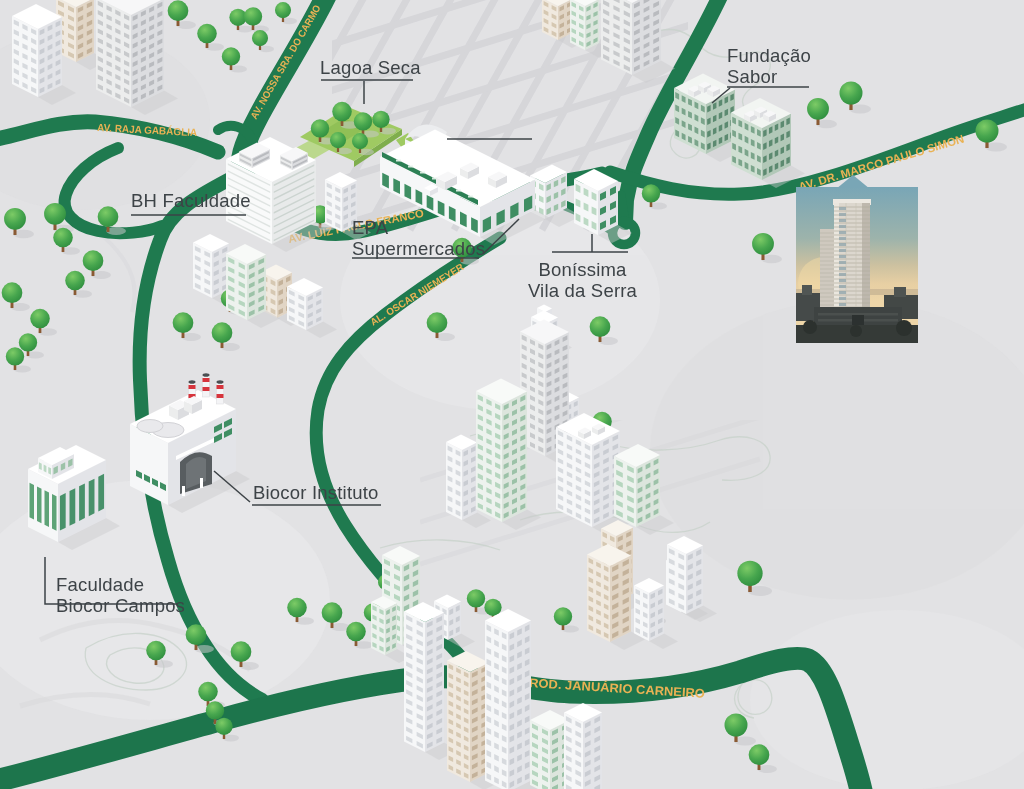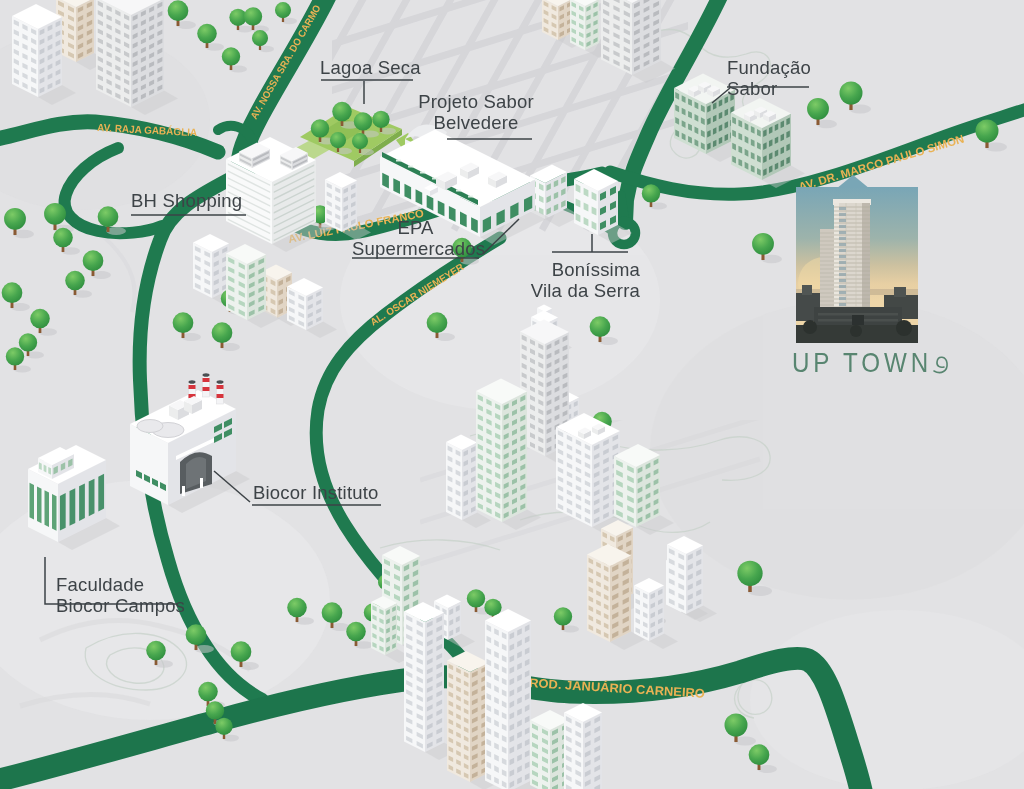--- a/index.html
+++ b/index.html
@@ -2022,36 +2022,32 @@
     <line x1="252" y1="505" x2="381" y2="505"></line>
         <line x1="250" y1="502" x2="214" y2="471"></line>
     <polyline points="45,557 45,604 178,604"></polyline>
     <polygon points="836,189 853,175 870,189" fill="#79a6b6" stroke="none"></polygon>
   </g>
 </svg>
 
 <div class="poi" style="left:320px;top:57px;width:95px;text-align:right">
   <span class="ln">Lagoa Seca</span>
 </div>
-<div class="poi" style="left:416px;top:91px;width:120px;text-align:center">
-  <span class="ln">Projeto Sabor</span>
-  <span class="ln">Belvedere</span>
-</div>
-<div class="poi" style="left:727px;top:57px">
+<div class="poi" style="left:727px;top:45px">
   <span class="ln">Fundação</span>
   <span class="ln">Sabor</span>
 </div>
 <div class="poi" style="left:131px;top:190px">
-  <span class="ln">BH Shopping</span>
+  <span class="ln">BH Faculdade</span>
 </div>
-<div class="poi" style="left:352px;top:217px;width:127px;text-align:center">
+<div class="poi" style="left:352px;top:217px;width:127px;text-align:left">
   <span class="ln">EPA</span>
   <span class="ln">Supermercados</span>
 </div>
-<div class="poi" style="left:525px;top:259px;width:115px;text-align:right">
+<div class="poi" style="left:525px;top:259px;width:115px;text-align:center">
   <span class="ln">Boníssima</span>
   <span class="ln">Vila da Serra</span>
 </div>
 <div class="poi" style="left:253px;top:482px">
   <span class="ln">Biocor Instituto</span>
 </div>
 <div class="poi" style="left:56px;top:574px">
   <span class="ln">Faculdade</span>
   <span class="ln">Biocor Campos</span>
 </div>
@@ -2152,20 +2148,14 @@
     <rect x="18" y="120" width="88" height="20" fill="#3e4342"></rect>
     <rect x="22" y="126" width="80" height="2.5" fill="#4b504e"></rect>
     <rect x="22" y="132" width="80" height="2.5" fill="#4b504e"></rect>
     <rect x="56" y="128" width="12" height="10" fill="#2c3130"></rect>
     <rect x="0" y="138" width="122" height="18" fill="#353a37"></rect>
     <circle cx="14" cy="140" r="7" fill="#2c312e"></circle>
         <circle cx="108" cy="141" r="8" fill="#2c312e"></circle>
         <circle cx="60" cy="144" r="6" fill="#2c312e"></circle>
   </svg>
 </div>
-<div class="callout-logo">
-  <svg width="175" height="42" viewBox="0 0 175 42">
-    <text x="4" y="30" font-size="28" letter-spacing="4.5" fill="var(--logoc,#588570)" font-family="Liberation Sans, sans-serif" textLength="140" lengthAdjust="spacingAndGlyphs">UP TOWN</text>
-    <path d="M 146,29 c 7,4 14,0 13,-8 c -1,-7 -9,-8 -10,-1 c -0.5,4 3,6 7,5" stroke="var(--logoc,#588570)" stroke-width="1.6" fill="none" stroke-linecap="round"></path>
-  </svg>
-</div>
 
 </div>
 
 </body></html>

